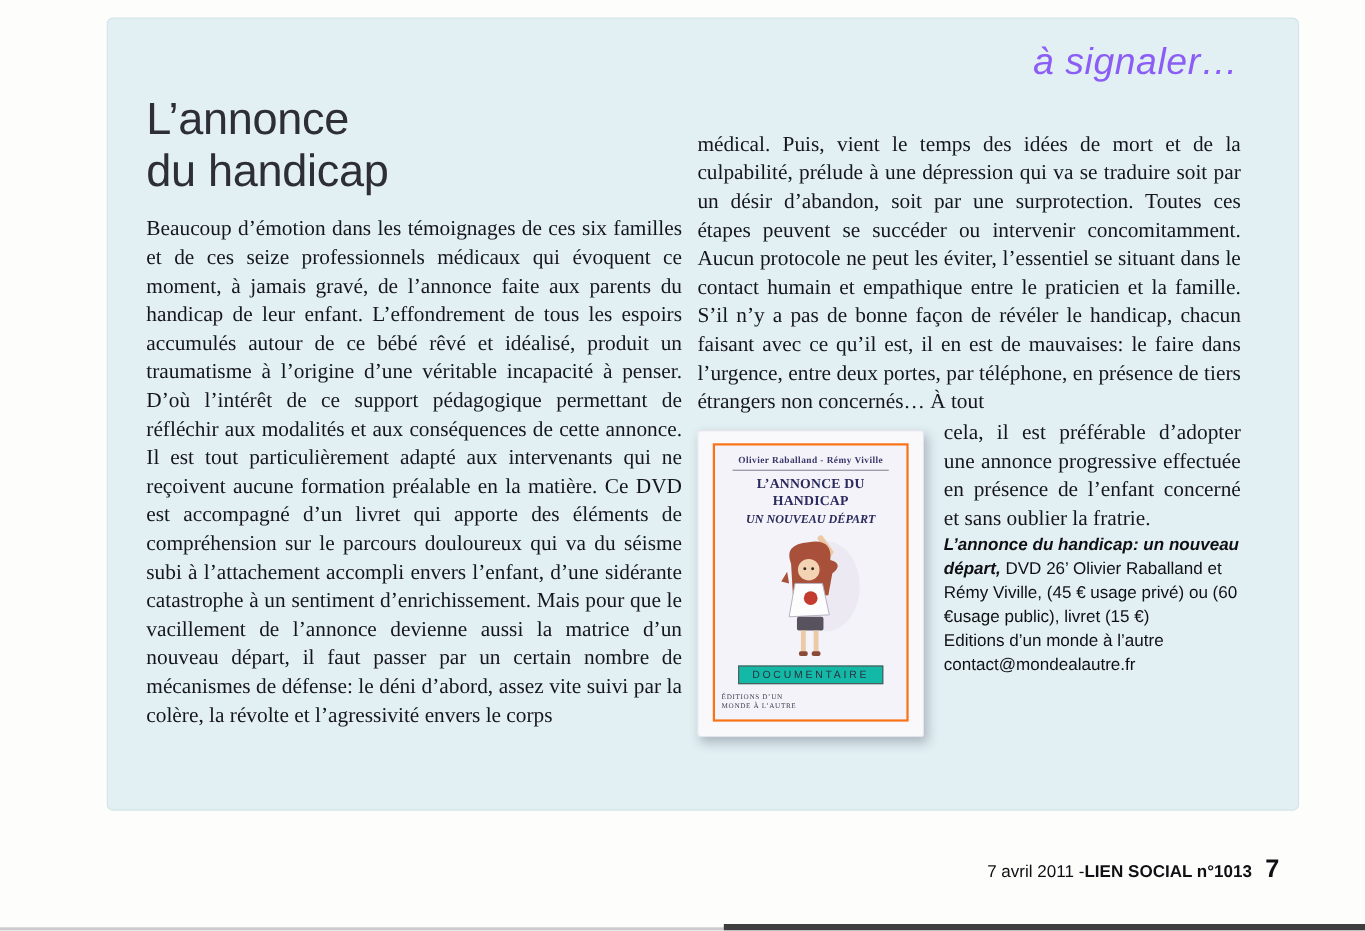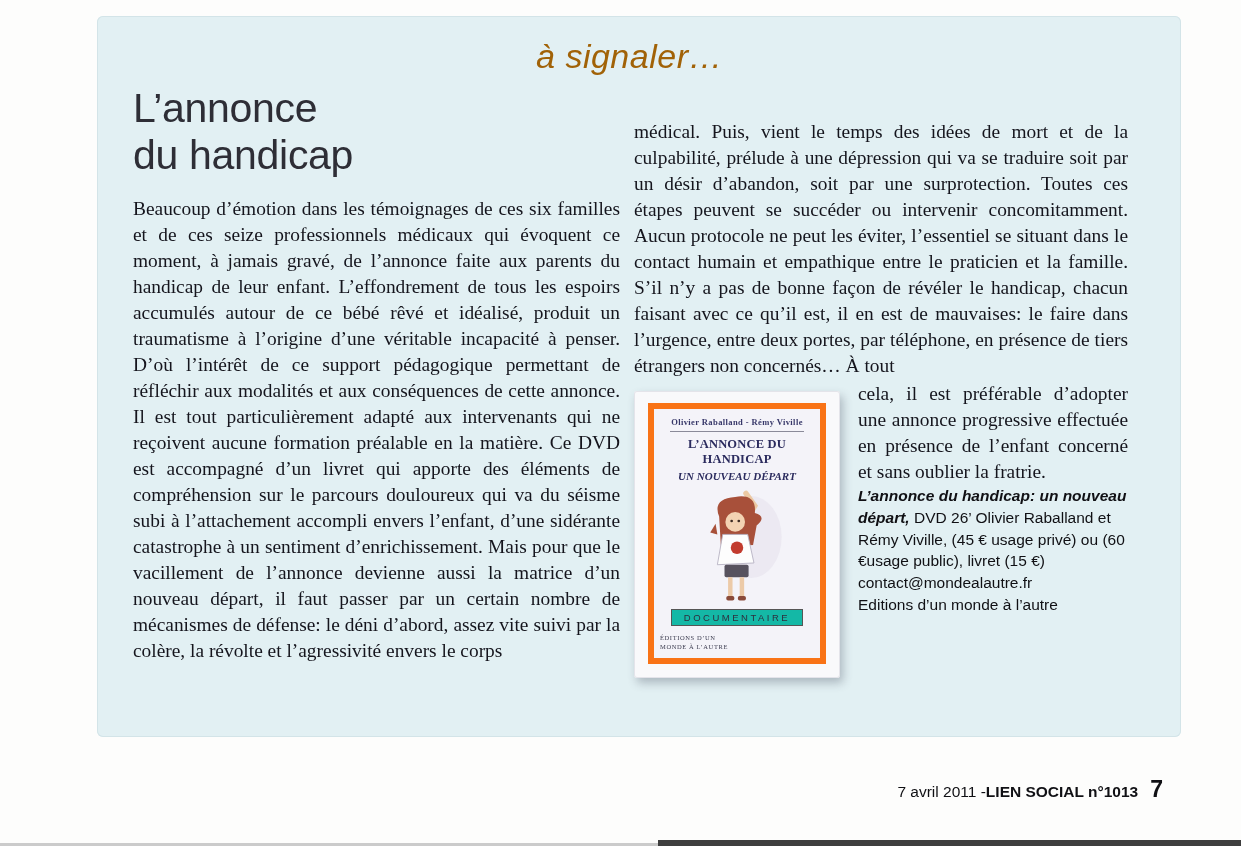--- a/index.html
+++ b/index.html
@@ -11,24 +11,24 @@
 
   
   .panel{
     position:absolute;left:97px;top:16px;width:1084px;height:721px;
     background:#e2f0f3;border-radius:6px;box-sizing:border-box;
     padding:18px 53px 0 36px;
     box-shadow:0 0 0 1px #d3e4e8 inset;
   }
 
   .section-label{
-    text-align:center;
+    text-align:right;
     font-family:"Liberation Sans", sans-serif;
     font-style:italic;font-size:34px;line-height:1.1;
-    color:#a16207;letter-spacing:.5px;
+    color:#8b5cf6;letter-spacing:.5px;
     padding:4px 2px 10px 0;
   }
 
   .columns{display:flex;gap:14px;align-items:flex-start;}
   .col-left{flex:0 0 487px;width:487px;}
   .col-right{flex:1;padding-top:34px;min-width:0;}
 
   .title{
     font-family:"Liberation Sans", sans-serif;
     font-size:41px;line-height:1.13;font-weight:400;
@@ -45,21 +45,21 @@
   .wrap-zone{margin-top:2px;}
   .wrap-zone::after{content:"";display:block;clear:both;}
 
   .dvd{
     float:left;width:206px;margin:10px 18px 6px 0;
     background:#f9f9fb;padding:12px 14px 14px;box-sizing:border-box;
     border-radius:3px;
     box-shadow:3px 5px 10px rgba(50,55,75,.30), 0 0 0 1px #e4e4ea inset;
   }
   .dvd-cover{
-    background:#f4f3f9;border:6px solid #f97316;
+    background:#f4f3f9;border:2px solid #f97316;
     padding:8px 6px 7px;text-align:center;position:relative;
   }
   .dvd-authors{
     font-size:8.5px;font-weight:700;color:#38386a;
     letter-spacing:.4px;white-space:nowrap;
   }
   .dvd-rule{height:1px;background:#8a8a99;margin:4px 10px 5px;}
   .dvd-title{font-size:12.5px;font-weight:700;color:#2b2b5e;letter-spacing:.2px;}
   .dvd-subtitle{font-size:11px;font-weight:700;font-style:italic;color:#2b2b5e;margin-top:3px;}
   .dvd-art{width:112px;height:116px;margin:6px auto 2px;}
@@ -143,22 +143,22 @@
               </div>
               <div class="dvd-doc">DOCUMENTAIRE</div>
               <div class="dvd-pub">Éditions d’un monde à l’autre</div>
             </div>
           </figure>
 
           <p class="body-text">cela, il est préférable d’adopter une annonce progressive effectuée en présence de l’enfant concerné et sans oublier la fratrie.</p>
 
           <div class="caption">
             <p><span class="cap-title">L’annonce du handicap: un nouveau départ,</span><span> DVD 26’ Olivier Raballand et Rémy Viville, (45 € usage privé) ou (60 €usage public), livret (15 €)</span></p>
+            <p>Editions d’un monde à l’autre</p>
             <p>contact@mondealautre.fr</p>
-            <p>Editions d’un monde à l’autre</p>
           </div>
 
         </div>
       </div>
 
     </div>
   </section>
 
   <div class="footer">
     <span class="footer-date">7 avril 2011 - </span>

